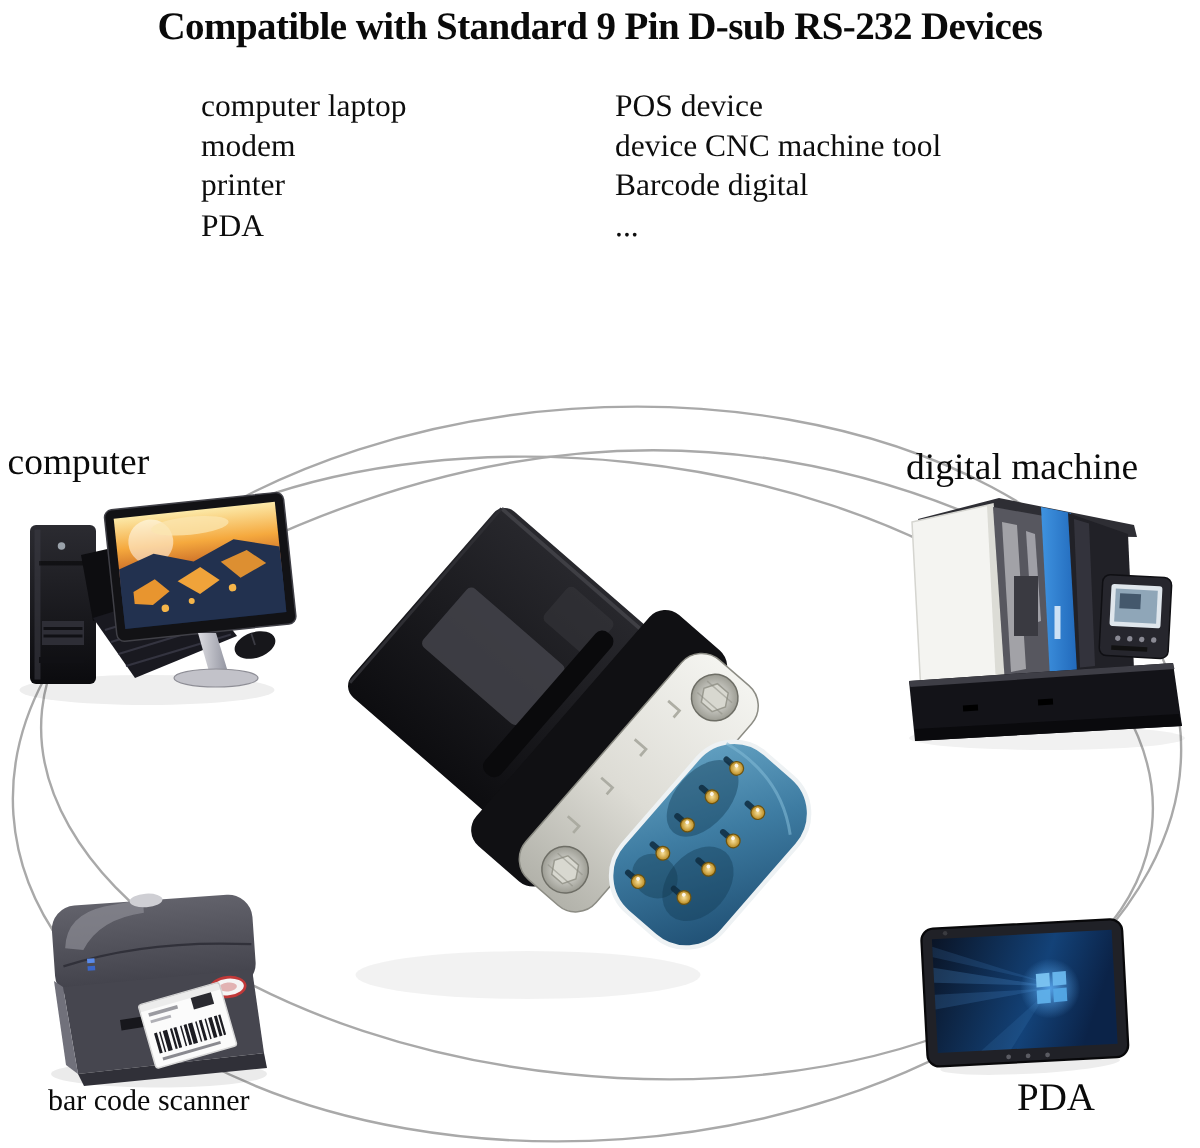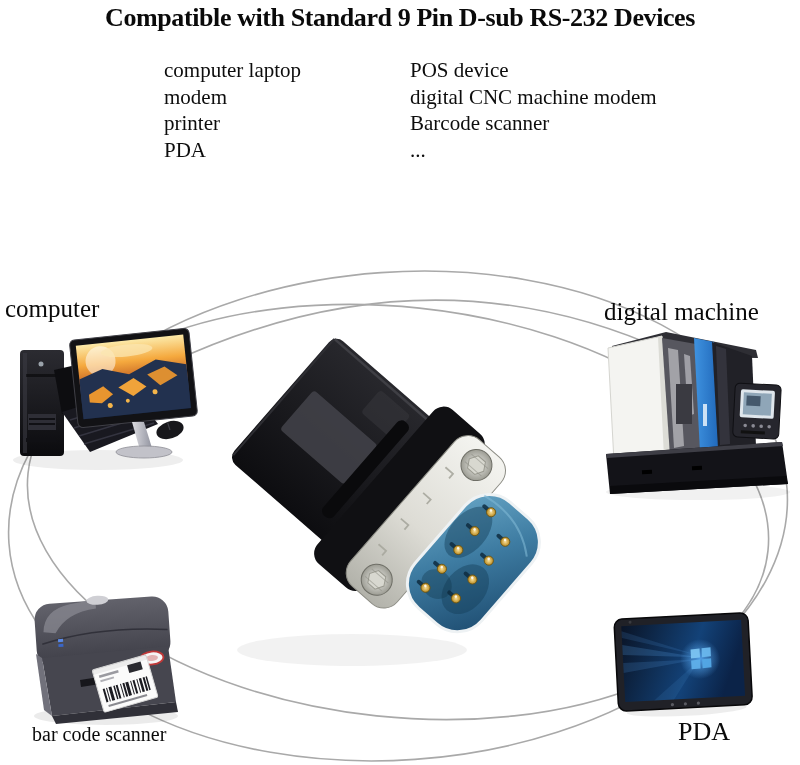--- a/index.html
+++ b/index.html
@@ -6,21 +6,21 @@
   .stage{
     position:relative;width:800px;height:765px;background:#ffffff;overflow:hidden;
     font-family:Liberation Serif, serif;color:#0c0c0c;
   }
   .title{
     position:absolute;left:0;right:0;top:3px;text-align:center;
     font-size:26px;font-weight:700;letter-spacing:-0.4px;color:#0a0a0a;white-space:nowrap;
   }
   .list-col{position:absolute;top:57px;}
   .list-col .row{font-size:21px;line-height:26.5px;white-space:nowrap;color:#0d0d0d;}
-  .col-left{left:164px;}
+  .col-left{left:134px;}
   .col-right{left:410px;}
   .dev-label{position:absolute;font-size:25px;color:#0a0a0a;white-space:nowrap;}
   .lbl-computer{left:5px;top:295px;}
   .lbl-machine{left:604px;top:298px;}
   .lbl-barcode{left:32px;top:723px;font-size:20px;}
   .lbl-pda{left:678px;top:717px;font-size:26px;}
   svg.art{position:absolute;left:0;top:0;}
 </style>
 </head>
 <body>
@@ -30,22 +30,22 @@
   <div class="title">Compatible with Standard 9 Pin D-sub RS-232 Devices</div>
 
   <div class="list-col col-left">
     <div class="row">computer laptop</div>
     <div class="row">modem</div>
     <div class="row">printer</div>
     <div class="row">PDA</div>
   </div>
   <div class="list-col col-right">
     <div class="row">POS device</div>
-    <div class="row">digital CNC machine modem</div>
-    <div class="row">Barcode scanner</div>
+    <div class="row">device CNC machine tool</div>
+    <div class="row">Barcode digital</div>
     <div class="row">...</div>
   </div>
 
   <svg class="art" width="800" height="765" viewBox="0 0 800 765">
     <defs>
       <linearGradient id="towerG" x1="0" y1="0" x2="0" y2="1">
         <stop offset="0" stop-color="#2b2b31"></stop>
           <stop offset="1" stop-color="#0b0b0e"></stop>
       </linearGradient>
       <linearGradient id="scrG" x1="0" y1="0" x2="0" y2="1">

